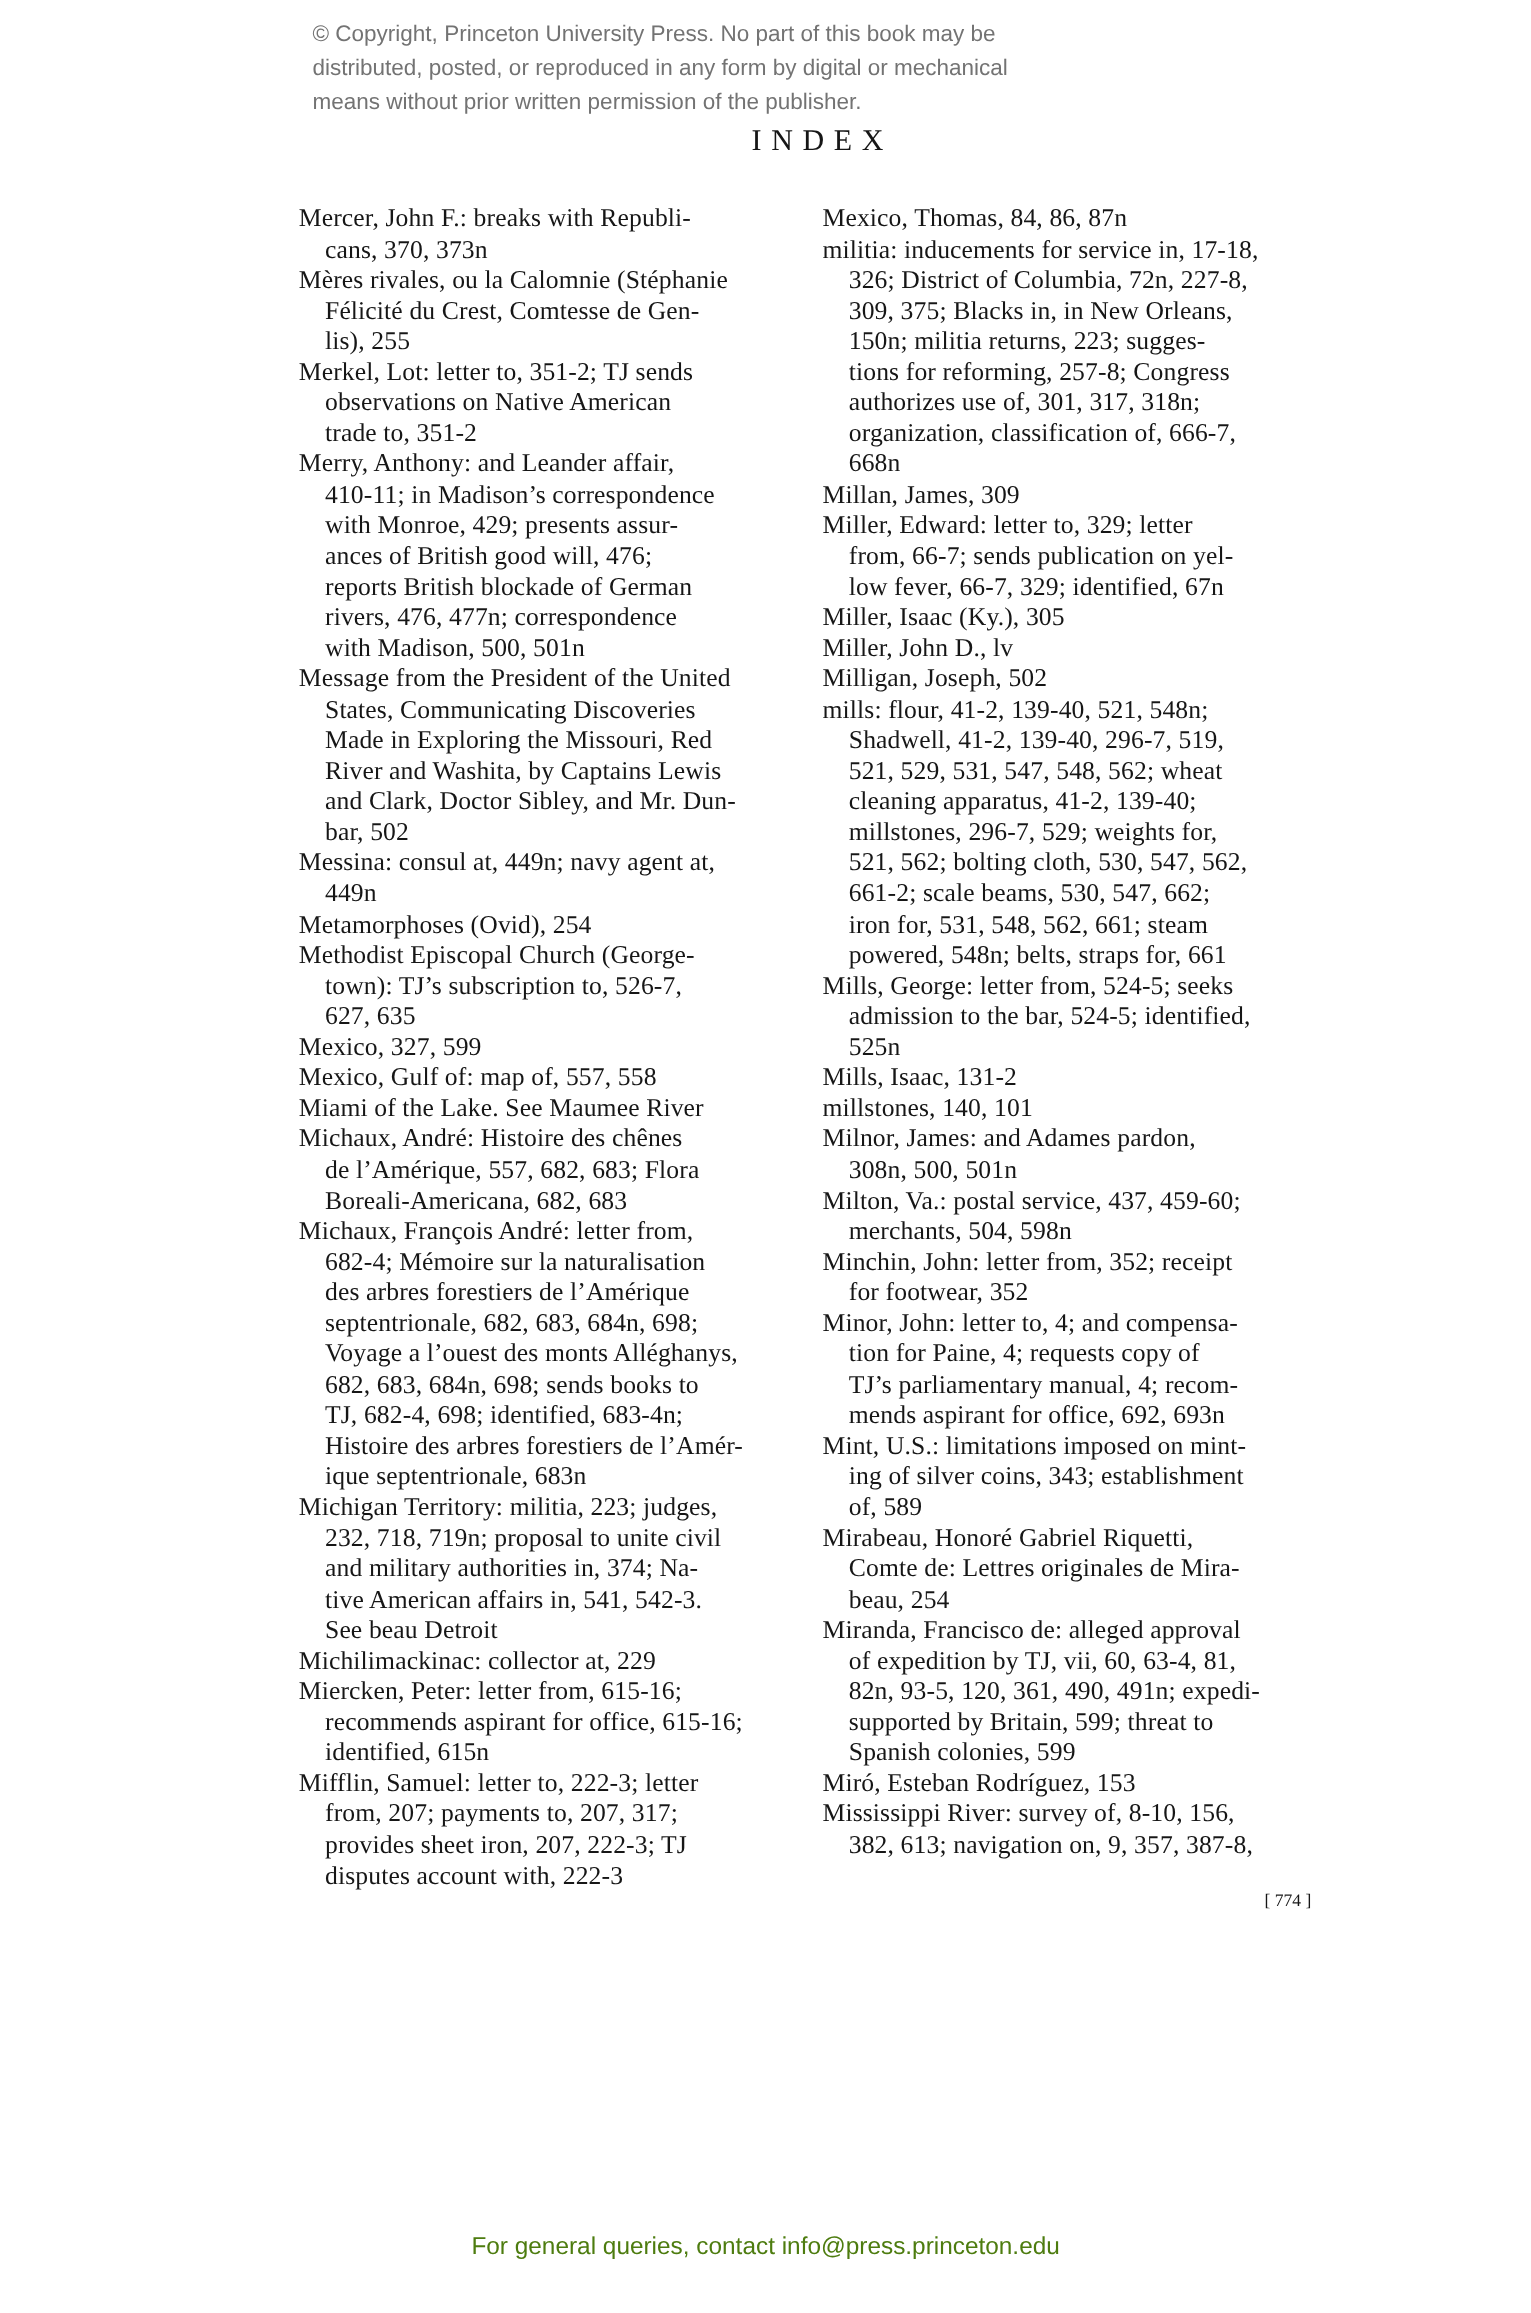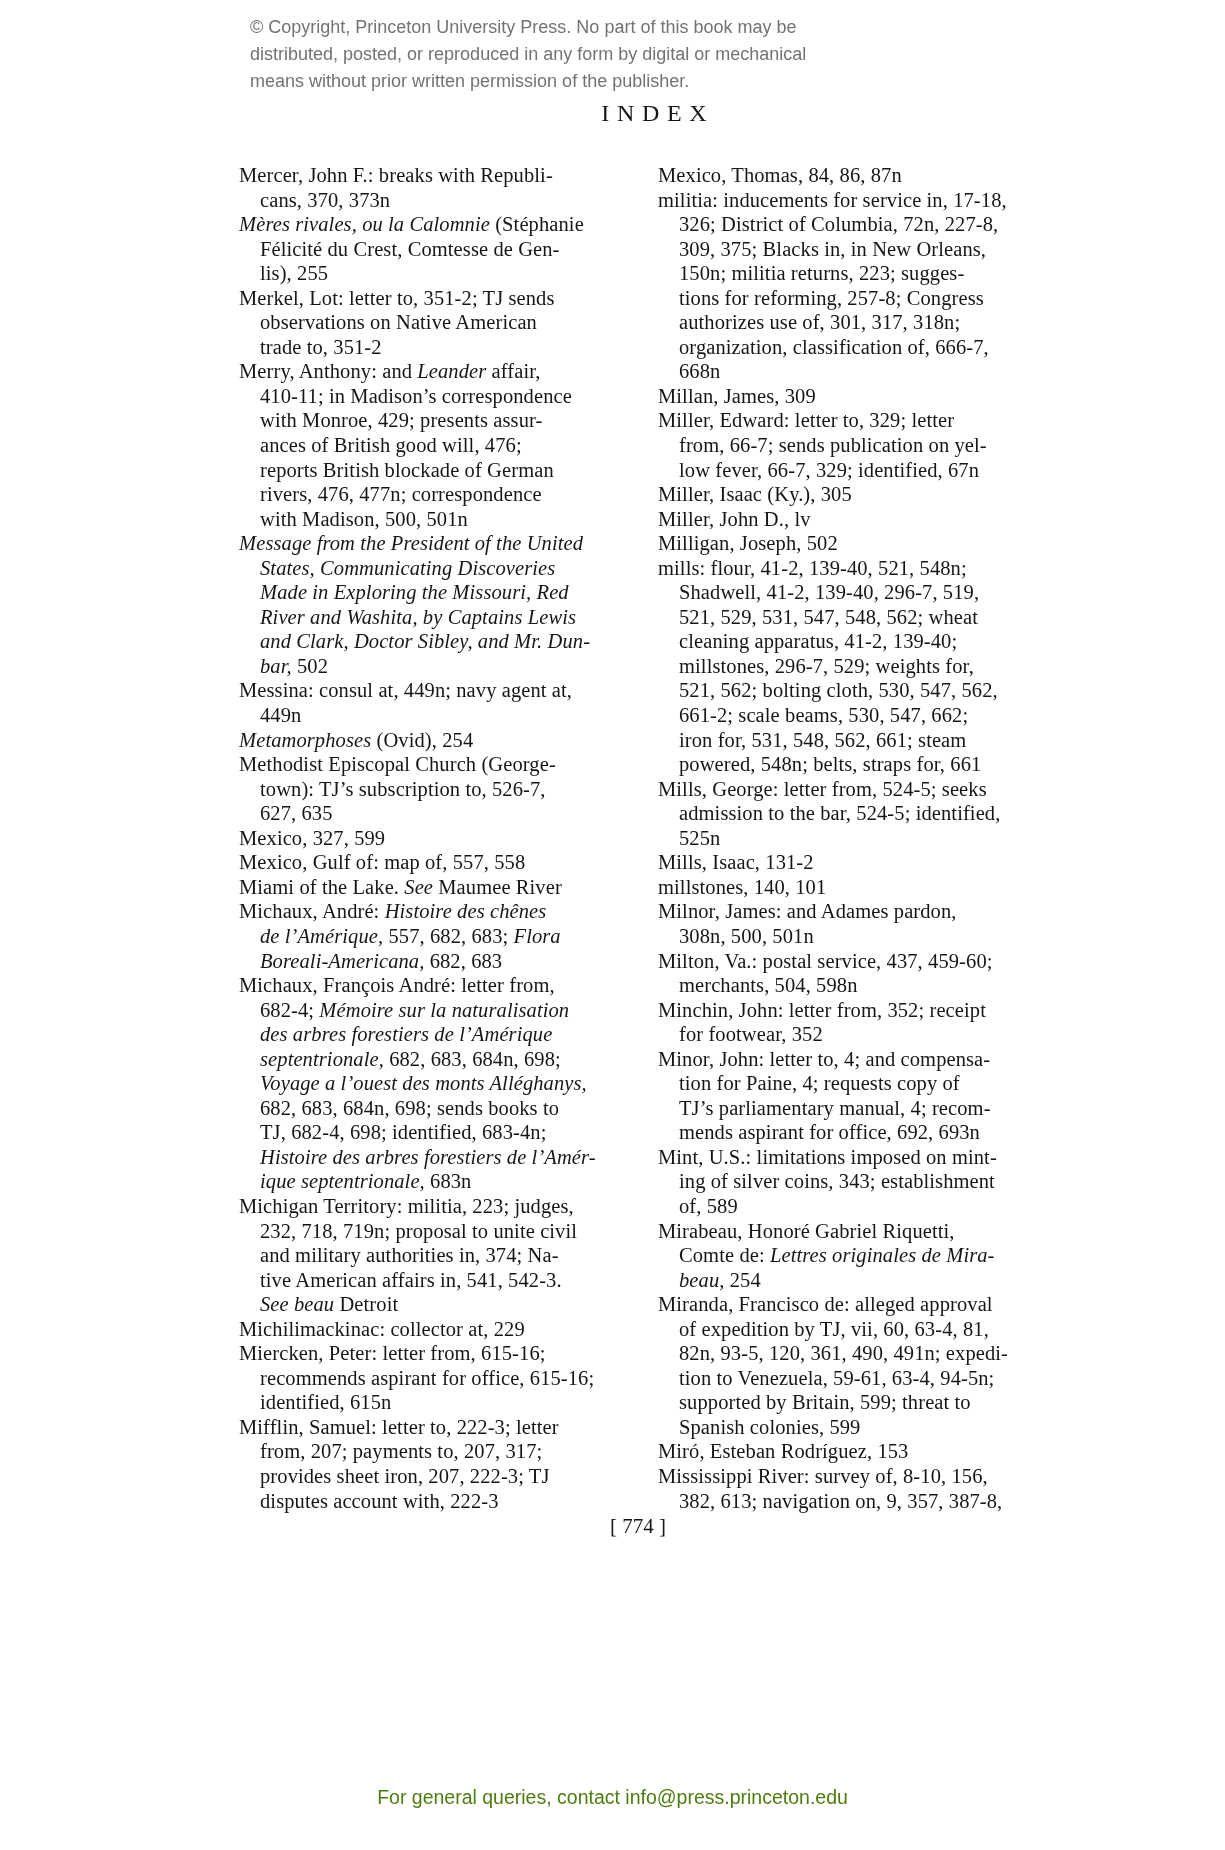--- a/index.html
+++ b/index.html
@@ -24,24 +24,24 @@
   }
   .columns { position: absolute; left: 227px; top: 163px; width: 822px; }
   .col { position: absolute; top: 0; width: 412px; }
   .col-left  { left: 12px; }
   .col-right { left: 431px; }
   .line {
     font-size: 20.5px; line-height: 24.55px;
     white-space: nowrap; letter-spacing: 0.1px;
   }
   .line.cont { padding-left: 21px; }
-  .it { font-style: italic; }
+  .it { }
   .folio {
     position: absolute; left: 227px; top: 1514px; width: 822px;
-    text-align: center; font-size: 21px;
+    text-align: right; font-size: 14px;
   }
   .footer {
     position: absolute; left: 0; top: 1786px; width: 1225px;
     text-align: center;
     font-family: "Liberation Sans", sans-serif;
     font-size: 19.5px; color: #4d7c0f;
   }
 </style>
 </head>
 <body>
@@ -157,21 +157,20 @@
         <div class="line cont"><span>mends aspirant for office, 692, 693n</span></div>
         <div class="line"><span>Mint, U.S.: limitations imposed on mint-</span></div>
         <div class="line cont"><span>ing of silver coins, 343; establishment</span></div>
         <div class="line cont"><span>of, 589</span></div>
         <div class="line"><span>Mirabeau, Honoré Gabriel Riquetti,</span></div>
         <div class="line cont"><span>Comte de: </span><span class="it">Lettres originales de Mira-</span></div>
         <div class="line cont"><span class="it">beau,</span><span> 254</span></div>
         <div class="line"><span>Miranda, Francisco de: alleged approval</span></div>
         <div class="line cont"><span>of expedition by TJ, vii, 60, 63-4, 81,</span></div>
         <div class="line cont"><span>82n, 93-5, 120, 361, 490, 491n; expedi-</span></div>
-        <div class="line cont"><span>tion to Venezuela, 59-61, 63-4, 94-5n;</span></div>
         <div class="line cont"><span>supported by Britain, 599; threat to</span></div>
         <div class="line cont"><span>Spanish colonies, 599</span></div>
         <div class="line"><span>Miró, Esteban Rodríguez, 153</span></div>
         <div class="line"><span>Mississippi River: survey of, 8-10, 156,</span></div>
         <div class="line cont"><span>382, 613; navigation on, 9, 357, 387-8,</span></div>
       </div>
   </div>
 
   <div class="folio">[ 774 ]</div>
 

